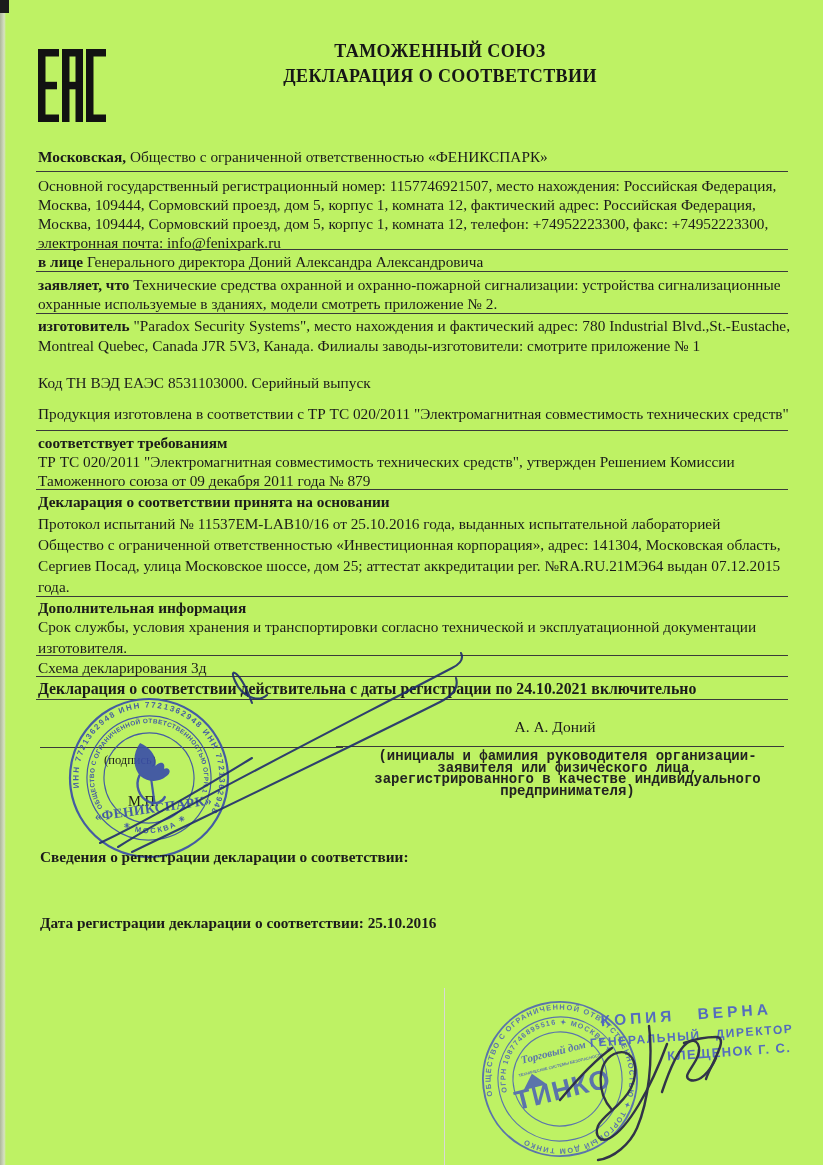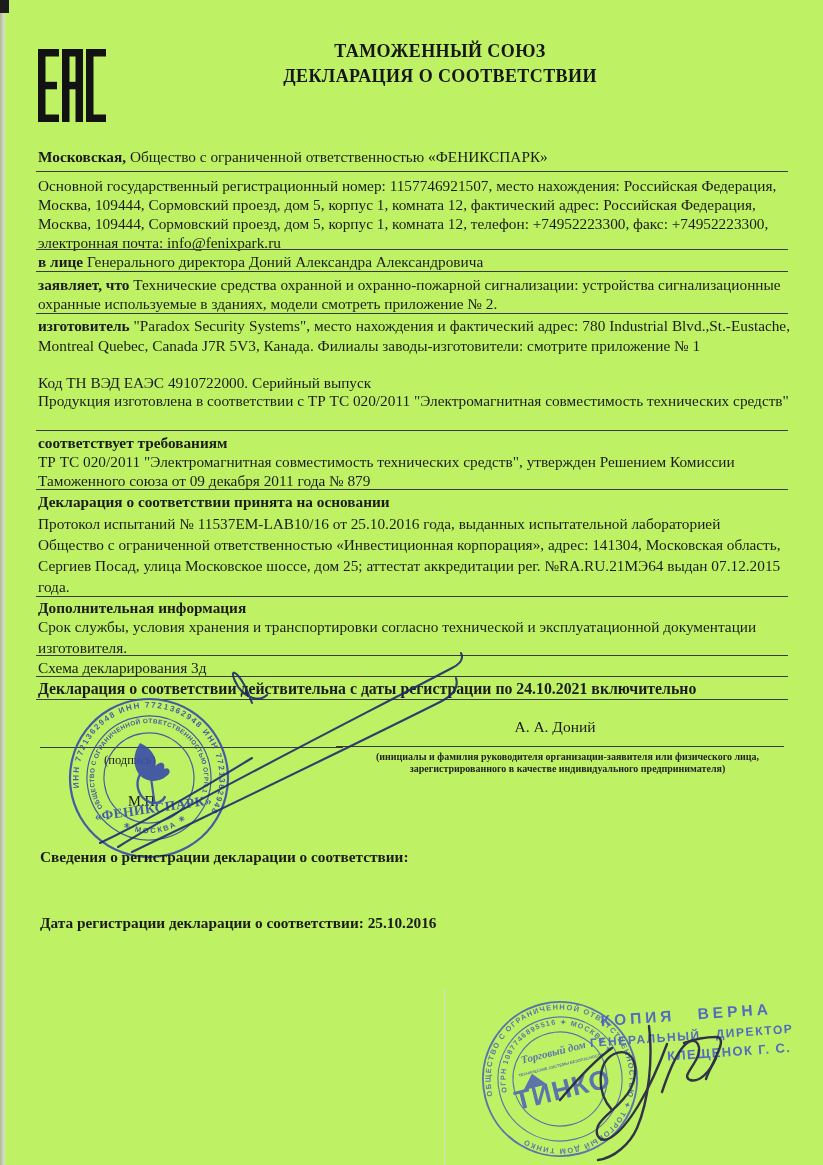--- a/index.html
+++ b/index.html
@@ -12,21 +12,21 @@
   .t{position:absolute; font-size:15.3px; line-height:19px; color:#1b1b1b;}
   .b{font-weight:bold;}
   .just{text-align:justify;}
   .hr{position:absolute; left:36px; width:752px; height:0; border-top:1.3px solid #3a3a3a;}
   .center{text-align:center;}
   #title{
     position:absolute; left:180px; top:39px; width:520px;
     font-size:18px; line-height:25px; font-weight:bold; letter-spacing:.4px;
     text-align:center;
   }
-  .smallcap{font-size:10px; line-height:11.5px; font-weight:bold; color:#222;}
+  .smallcap{font-size:14px; line-height:11.5px; font-weight:bold; color:#222;font-family:Liberation Mono, monospace;}
   .stamp-svg{position:absolute; pointer-events:none;}
   #copy-stamp{
     position:absolute; left:588px; top:1013px; width:230px;
     font-family:"Liberation Sans", sans-serif; font-weight:bold;
     transform:rotate(-4deg); transform-origin:left top; opacity:.92;
   }
   #copy-stamp .l1{font-size:15.5px; letter-spacing:4px; word-spacing:14px; margin-left:12px;}
   #copy-stamp .l2{font-size:12px; letter-spacing:1.6px; word-spacing:10px; margin-top:5px;}
   #copy-stamp .l3{font-size:13px; letter-spacing:1.4px; margin-top:4px; margin-left:76px;}
   #edge-strip{position:absolute; left:0; top:0; width:6px; height:1165px;
@@ -82,22 +82,22 @@
   <div class="t" style="left:38px;top:275px;width:755px">
     <span class="b">заявляет, что</span>
     <span>Технические средства охранной и охранно-пожарной сигнализации: устройства сигнализационные охранные используемые в зданиях, модели смотреть приложение № 2.</span>
   </div>
   <div class="hr" style="top:313px"></div>
 
   <div class="t just" style="left:38px;top:316px;width:752px;line-height:19.5px">
     <span class="b">изготовитель</span>
     <span>"Paradox Security Systems", место нахождения и фактический адрес: 780 Industrial Blvd.,St.-Eustache, Montreal Quebec, Canada J7R 5V3, Канада. Филиалы заводы-изготовители: смотрите приложение № 1</span>
   </div>
-  <div class="t" style="left:38px;top:373px;width:752px">Код ТН ВЭД ЕАЭС 4910722000. Серийный выпуск</div>
-  <div class="t just" style="left:38px;top:391px;width:752px">Продукция изготовлена в соответствии с ТР ТС 020/2011 "Электромагнитная совместимость технических средств"</div>
+  <div class="t" style="left:38px;top:373px;width:752px">Код ТН ВЭД ЕАЭС 8531103000. Серийный выпуск</div>
+  <div class="t just" style="left:38px;top:404px;width:752px">Продукция изготовлена в соответствии с ТР ТС 020/2011 "Электромагнитная совместимость технических средств"</div>
   <div class="hr" style="top:430px"></div>
 
   <div class="t b" style="left:38px;top:433px;width:752px">соответствует требованиям</div>
   <div class="t" style="left:38px;top:452px;width:730px">ТР ТС 020/2011 "Электромагнитная совместимость технических средств", утвержден Решением Комиссии Таможенного союза от 09 декабря 2011 года № 879</div>
   <div class="hr" style="top:489px"></div>
 
   <div class="t b" style="left:38px;top:492px;width:752px">Декларация о соответствии принята на основании</div>
   <div class="t" style="left:38px;top:513px;width:745px;line-height:21px">Протокол испытаний № 11537EM-LAB10/16 от 25.10.2016 года, выданных испытательной лабораторией Общество с ограниченной ответственностью «Инвестиционная корпорация», адрес: 141304, Московская область, Сергиев Посад, улица Московское шоссе, дом 25; аттестат аккредитации рег. №RA.RU.21МЭ64 выдан 07.12.2015 года.</div>
   <div class="hr" style="top:596px"></div>
 

